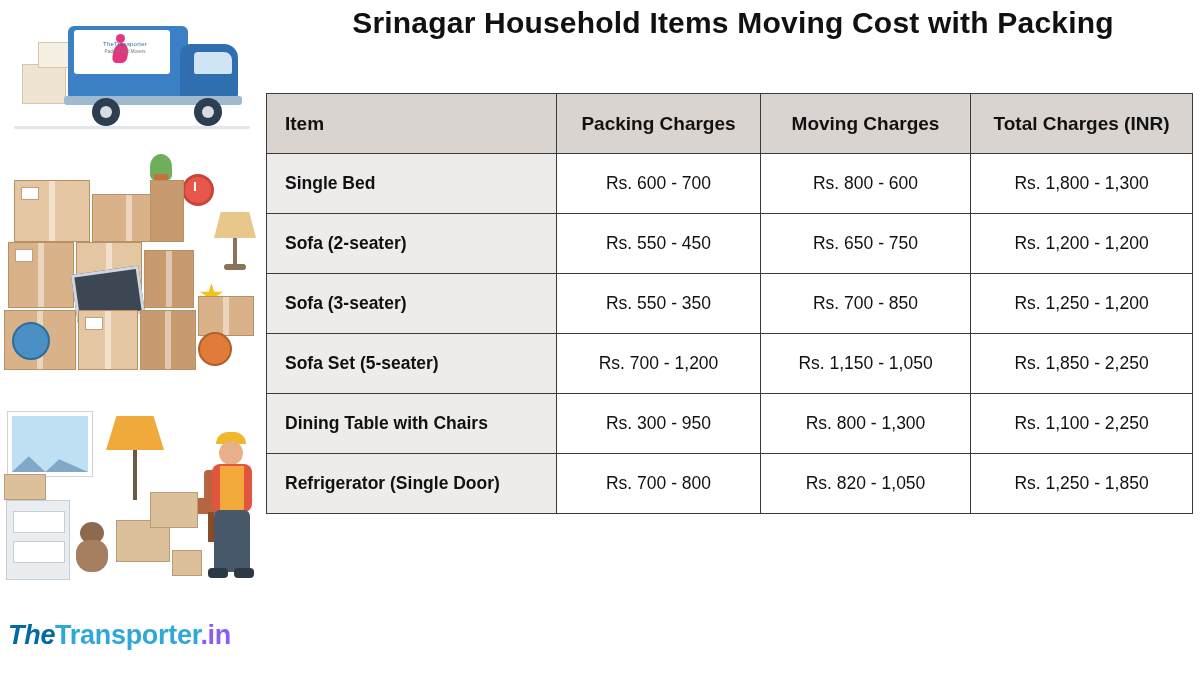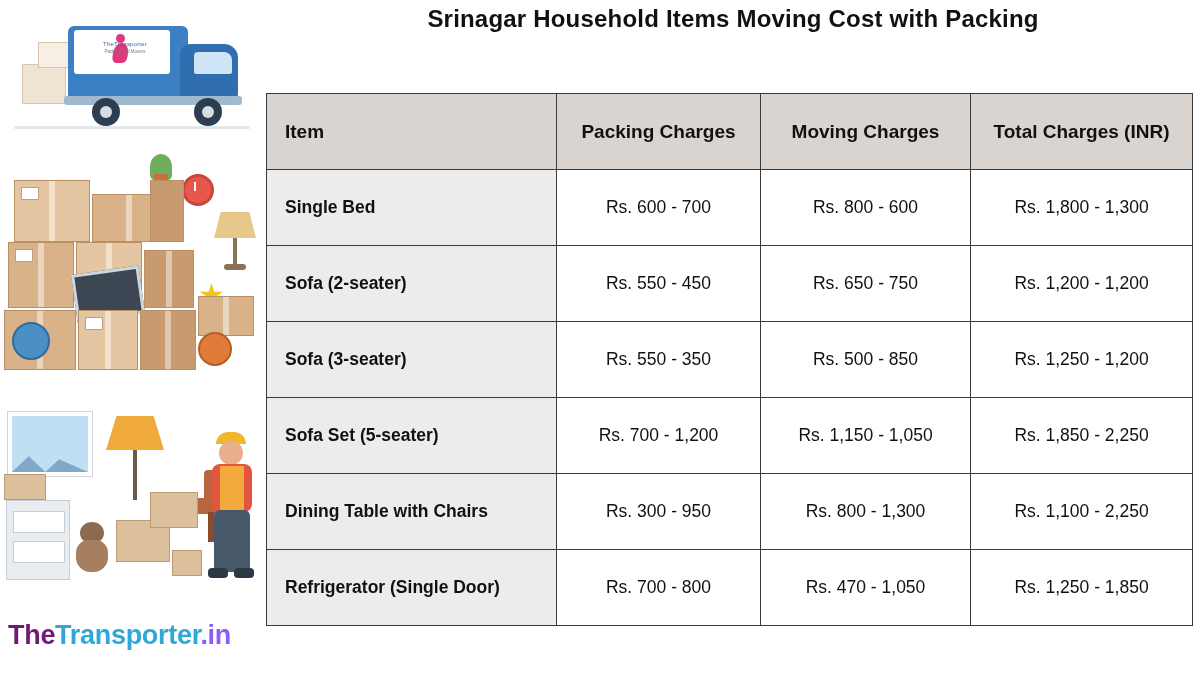--- a/index.html
+++ b/index.html
@@ -526,32 +526,32 @@
 
   .brand {
     position: absolute;
     left: 8px;
     top: 620px;
     font-size: 27px;
     font-weight: bold;
     letter-spacing: -.3px;
     white-space: nowrap;
   }
-  .brand .the { color: #701a75; }
+  .brand .the { color: #0369a1; font-style: italic; }
   .brand .transporter { color: #2fa8d8; }
   .brand .dotin { color: #8b5cf6; }
 
   
   .title {
     position: absolute;
     left: 266px;
     top: 4px;
     width: 934px;
     text-align: center;
-    font-size: 24px;
+    font-size: 30px;
     font-weight: bold;
     color: #111111;
     line-height: 1.25;
     letter-spacing: .2px;
   }
 
   
   .table-wrap {
     position: absolute;
     left: 266px;
@@ -559,21 +559,21 @@
     width: 926px;
     height: 578px;
   }
   table.cost {
     border-collapse: collapse;
     width: 926px;
     table-layout: fixed;
   }
   table.cost th, table.cost td {
     border: 1px solid #3a3a3a;
-    height: 76px;
+    height: 60px;
     font-size: 17.5px;
     color: #111;
     padding: 0 8px;
     box-sizing: border-box;
   }
   table.cost thead th {
     background: #d9d4d0;
     font-weight: bold;
     font-size: 19px;
   }
@@ -739,38 +739,38 @@
         </tr>
         <tr>
           <td class="item-cell">Sofa (2-seater)</td>
           <td class="num">Rs. 550 - 450</td>
           <td class="num">Rs. 650 - 750</td>
           <td class="num">Rs. 1,200 - 1,200</td>
         </tr>
         <tr>
           <td class="item-cell">Sofa (3-seater)</td>
           <td class="num">Rs. 550 - 350</td>
-          <td class="num">Rs. 500 - 850</td>
+          <td class="num">Rs. 700 - 850</td>
           <td class="num">Rs. 1,250 - 1,200</td>
         </tr>
         <tr>
           <td class="item-cell">Sofa Set (5-seater)</td>
           <td class="num">Rs. 700 - 1,200</td>
           <td class="num">Rs. 1,150 - 1,050</td>
           <td class="num">Rs. 1,850 - 2,250</td>
         </tr>
         <tr>
           <td class="item-cell">Dining Table with Chairs</td>
           <td class="num">Rs. 300 - 950</td>
           <td class="num">Rs. 800 - 1,300</td>
           <td class="num">Rs. 1,100 - 2,250</td>
         </tr>
         <tr>
           <td class="item-cell">Refrigerator (Single Door)</td>
           <td class="num">Rs. 700 - 800</td>
-          <td class="num">Rs. 470 - 1,050</td>
+          <td class="num">Rs. 820 - 1,050</td>
           <td class="num">Rs. 1,250 - 1,850</td>
         </tr>
       </tbody>
     </table>
   </div>
 
 </div>
 
 </body></html>

